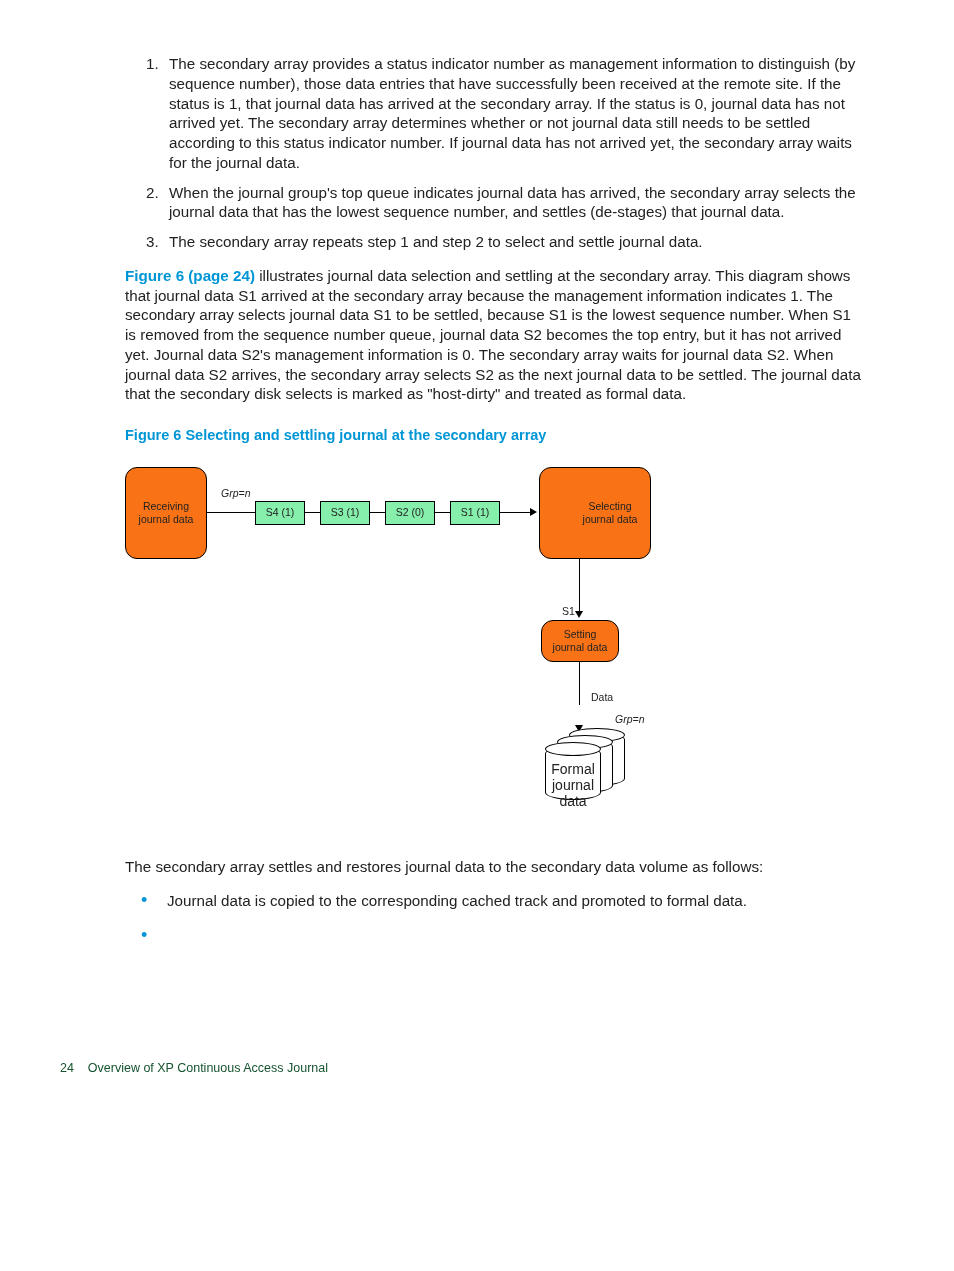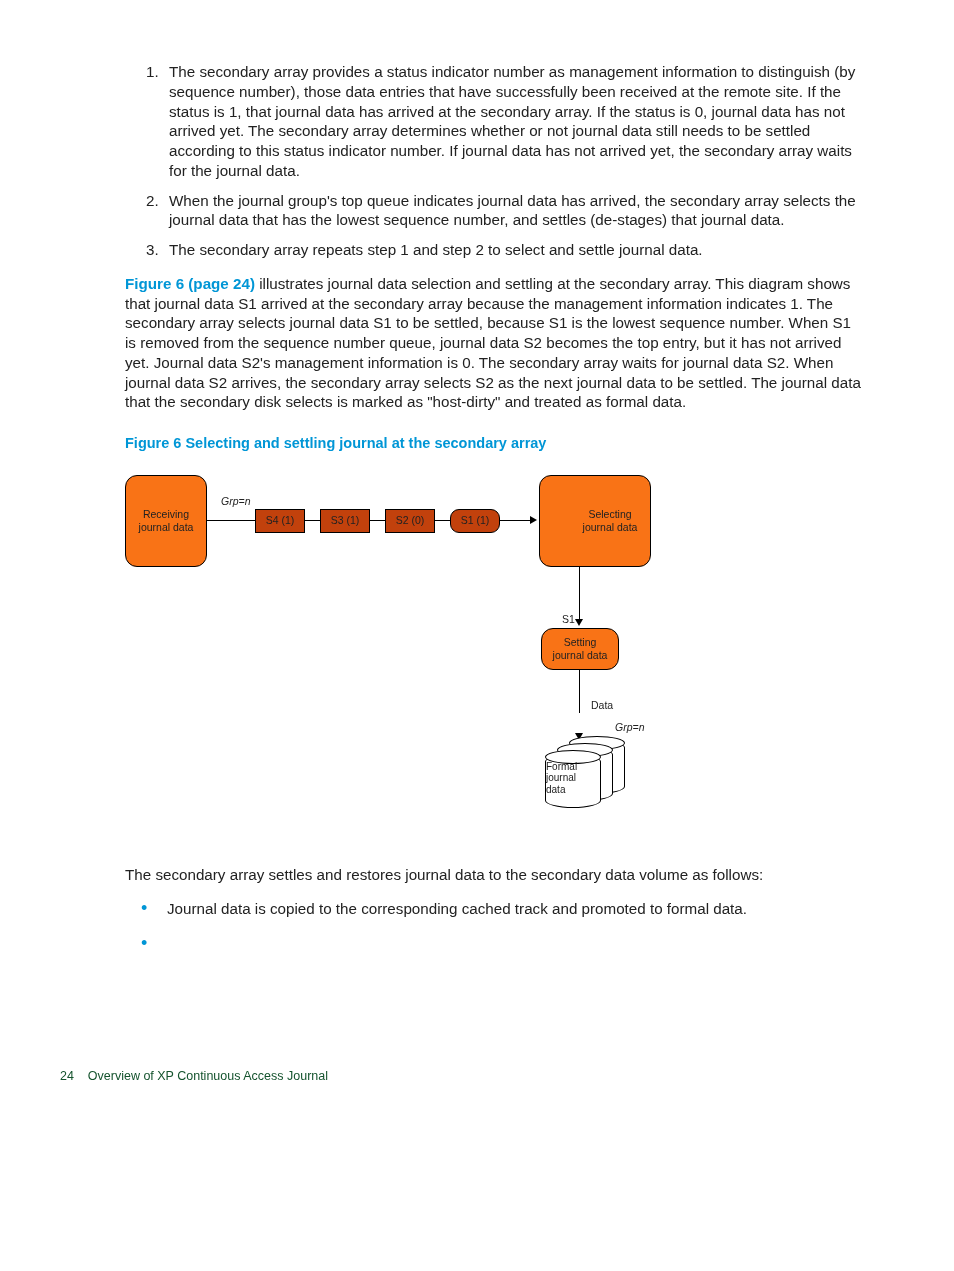--- a/index.html
+++ b/index.html
@@ -13,21 +13,21 @@
     background: #fff;
     line-height: 1.3;
   }
   .page {
     padding-left: 65px;
     padding-right: 30px;
   }
   ol.num {
     list-style: decimal;
     padding-left: 38px;
-    margin: 12px 0 14px 0;
+    margin: 4px 0 14px 0;
   }
   ol.num li {
     padding-left: 6px;
     margin-bottom: 10px;
   }
   a.link {
     color: #0096d6;
     text-decoration: none;
     font-weight: bold;
   }
@@ -47,21 +47,21 @@
     font-size: 10.5px;
     text-align: center;
     display: flex;
     align-items: center;
     justify-content: center;
     line-height: 1.25;
   }
   .sbox {
     position: absolute;
     border: 1px solid #000;
-    background: #c2410c;
+    background: #86efac;
     font-size: 10.5px;
     text-align: center;
     display: flex;
     align-items: center;
     justify-content: center;
   }
   .lbl { position: absolute; font-size: 10.5px; }
   .legend { position: absolute; font-size: 10.5px; line-height: 1.35; }
   .legend .b { font-weight: bold; }
   .hline { position: absolute; height: 0; border-top: 1px solid #000; }
@@ -109,23 +109,23 @@
     border: 1px solid #000; border-radius: 50% / 14%;
     background: #fff;
   }
   .cyl::before {
     content: ""; position: absolute; top: -5px; left: -1px;
     width: 54px; height: 12px;
     border: 1px solid #000; border-radius: 50%;
     background: #fff;
   }
   .cyltxt {
-    position: absolute; width: 54px; 
-    font-size: 10px; line-height: 1.15;
-    top: 6px; left: 0;
+    position: absolute; width: 54px; text-align: center;
+    font-size: 14px; line-height: 1.15;
+    top: 14px; left: 0;
   }
 </style>
 </head>
 <body>
 
 <div class="page">
 
   <ol class="num">
     <li>The secondary array provides a status indicator number as management information to distinguish (by sequence number), those data entries that have successfully been received at the remote site. If the status is 1, that journal data has arrived at the secondary array. If the status is 0, journal data has not arrived yet. The secondary array determines whether or not journal data still needs to be settled according to this status indicator number. If journal data has not arrived yet, the secondary array waits for the journal data.</li>
     <li>When the journal group's top queue indicates journal data has arrived, the secondary array selects the journal data that has the lowest sequence number, and settles (de-stages) that journal data.</li>
@@ -154,21 +154,21 @@
       </div>
     <div class="hline" style="left:179px; top:55px; width:16px;"></div>
     <div class="sbox" style="left:195px; top:44px; width:48px; height:22px;">
         <span>S3 (1)</span>
       </div>
     <div class="hline" style="left:244px; top:55px; width:16px;"></div>
     <div class="sbox" style="left:260px; top:44px; width:48px; height:22px;">
         <span>S2 (0)</span>
       </div>
     <div class="hline" style="left:309px; top:55px; width:16px;"></div>
-    <div class="sbox" style="left:325px; top:44px; width:48px; height:22px;border-radius:9px;">
+    <div class="sbox" style="left:325px; top:44px; width:48px; height:22px;">
         <span>S1 (1)</span>
       </div>
 
     <div class="hline" style="left:374px; top:55px; width:33px;"></div>
     <div class="arrR" style="left:405px; top:51px;"></div>
 
     <div class="rbox" style="left:414px; top:10px; width:80px; height:90px;padding-left:30px;">
       <span style="white-space:pre-line;">Selecting
 journal data</span>
     </div>

